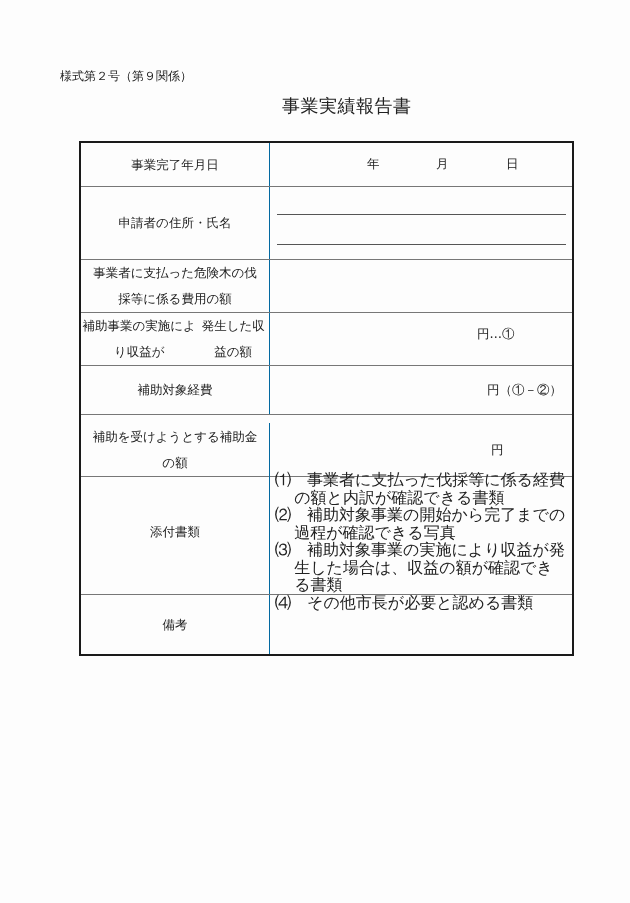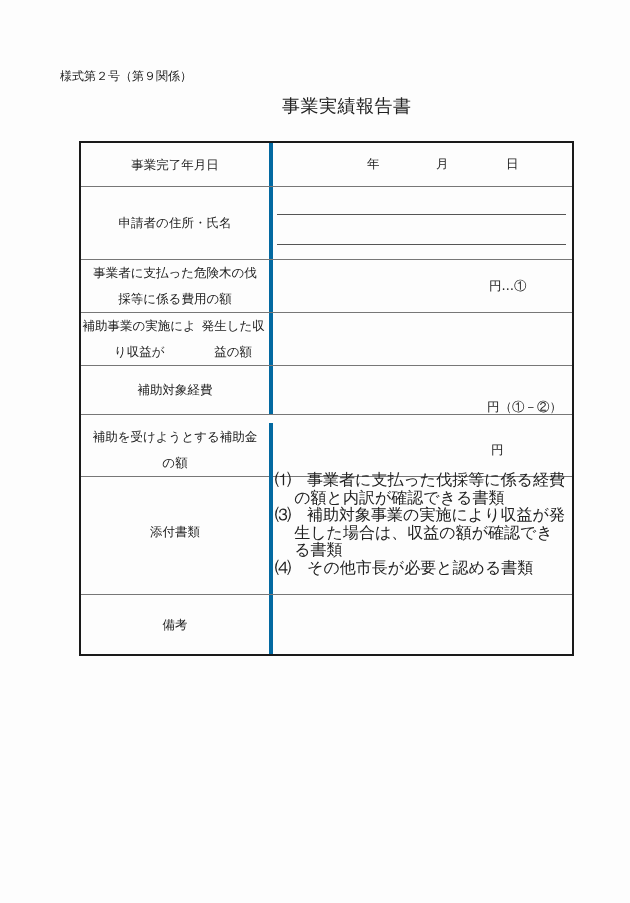--- a/index.html
+++ b/index.html
@@ -4,21 +4,21 @@
 <style>
   html, body { margin:0; padding:0; }
   body { width:630px; height:903px; background:#fdfdfd; position:relative; overflow:hidden;
          font-family:"DejaVu Serif","Liberation Serif",serif; color:#222; }
   .form-no { position:absolute; left:60px; top:68px; font-size:12px; }
   .title { position:absolute; left:282px; top:94px; font-size:18px; letter-spacing:0.5px; }
   .tbl { position:absolute; left:79px; top:141px; width:491px; height:511px;
          border:2px solid #1a1a1a; box-sizing:content-box; }
   .row { position:absolute; left:0; width:491px; border-bottom:1px solid #777; }
   .row:last-child { border-bottom:none; }
-  .lbl { position:absolute; left:0; top:0; width:188px; height:100%; border-right:4px solid #0369a1;
+  .lbl { position:absolute; left:0; top:0; width:188px; height:100%; border-right:1px solid #0369a1;
          display:flex; align-items:center; justify-content:center; text-align:center; font-size:12.5px; line-height:26px; }
   .val { position:absolute; left:189px; top:0; right:0; height:100%; font-size:12.5px; }
   .date { display:flex; align-items:center; height:100%; }
   .date span { position:absolute; }
   .yen { position:absolute; top:50%; transform:translateY(-50%); }
   .uline { position:absolute; left:7px; right:6px; border-top:1px solid #555; }
   .att { padding:2px 4px 0 5px; font-size:16px; line-height:17.5px; }
   .att div { text-indent:-1.2em; padding-left:1.2em; }
 </style>
 </head>
@@ -45,52 +45,53 @@
       <div class="uline" style="top:57px;"></div>
     </div>
   </div>
 
   <div class="row" style="top:117px;height:52px;">
     <div class="lbl" style="flex-direction:column;text-align:right;">
       <span>事業者に支払った危険木の伐</span>
       <span>採等に係る費用の額</span>
     </div>
     <div class="val">
-      <span class="yen" style="left:219px;">円…①</span>
+      <span class="yen" style="left:207px;margin-top:48px;">円…①</span>
     </div>
   </div>
 
   <div class="row" style="top:170px;height:52px;">
     <div class="lbl" style="flex-direction:row;">
       <span>補助事業の実施により収益が</span>
       <span>発生した収益の額</span>
     </div>
   </div>
 
   <div class="row" style="top:223px;height:48px;">
     <div class="lbl">補助対象経費</div>
     <div class="val">
-      <span class="yen" style="left:217px;margin-top:17px;">円（①－②）</span>
+      <span class="yen" style="left:217px;">円（①－②）</span>
     </div>
   </div>
 
   <div class="row" style="top:280px;height:53px;">
     <div class="lbl" style="flex-direction:column;">
       <span>補助を受けようとする補助金</span>
       <span>の額</span>
     </div>
     <div class="val">
       <span class="yen" style="left:221px;">円</span>
     </div>
   </div>
 
   <div class="row" style="top:326px;height:125px;">
     <div class="lbl">添付書類</div>
     <div class="val att">
       <div>⑴　事業者に支払った伐採等に係る経費の額と内訳が確認できる書類</div>
+      <div>⑵　補助対象事業の開始から完了までの過程が確認できる写真</div>
       <div>⑶　補助対象事業の実施により収益が発生した場合は、収益の額が確認できる書類</div>
       <div>⑷　その他市長が必要と認める書類</div>
     </div>
   </div>
 
   <div class="row" style="top:452px;height:59px;">
     <div class="lbl">備考</div>
     <div class="val"></div>
   </div>
 

